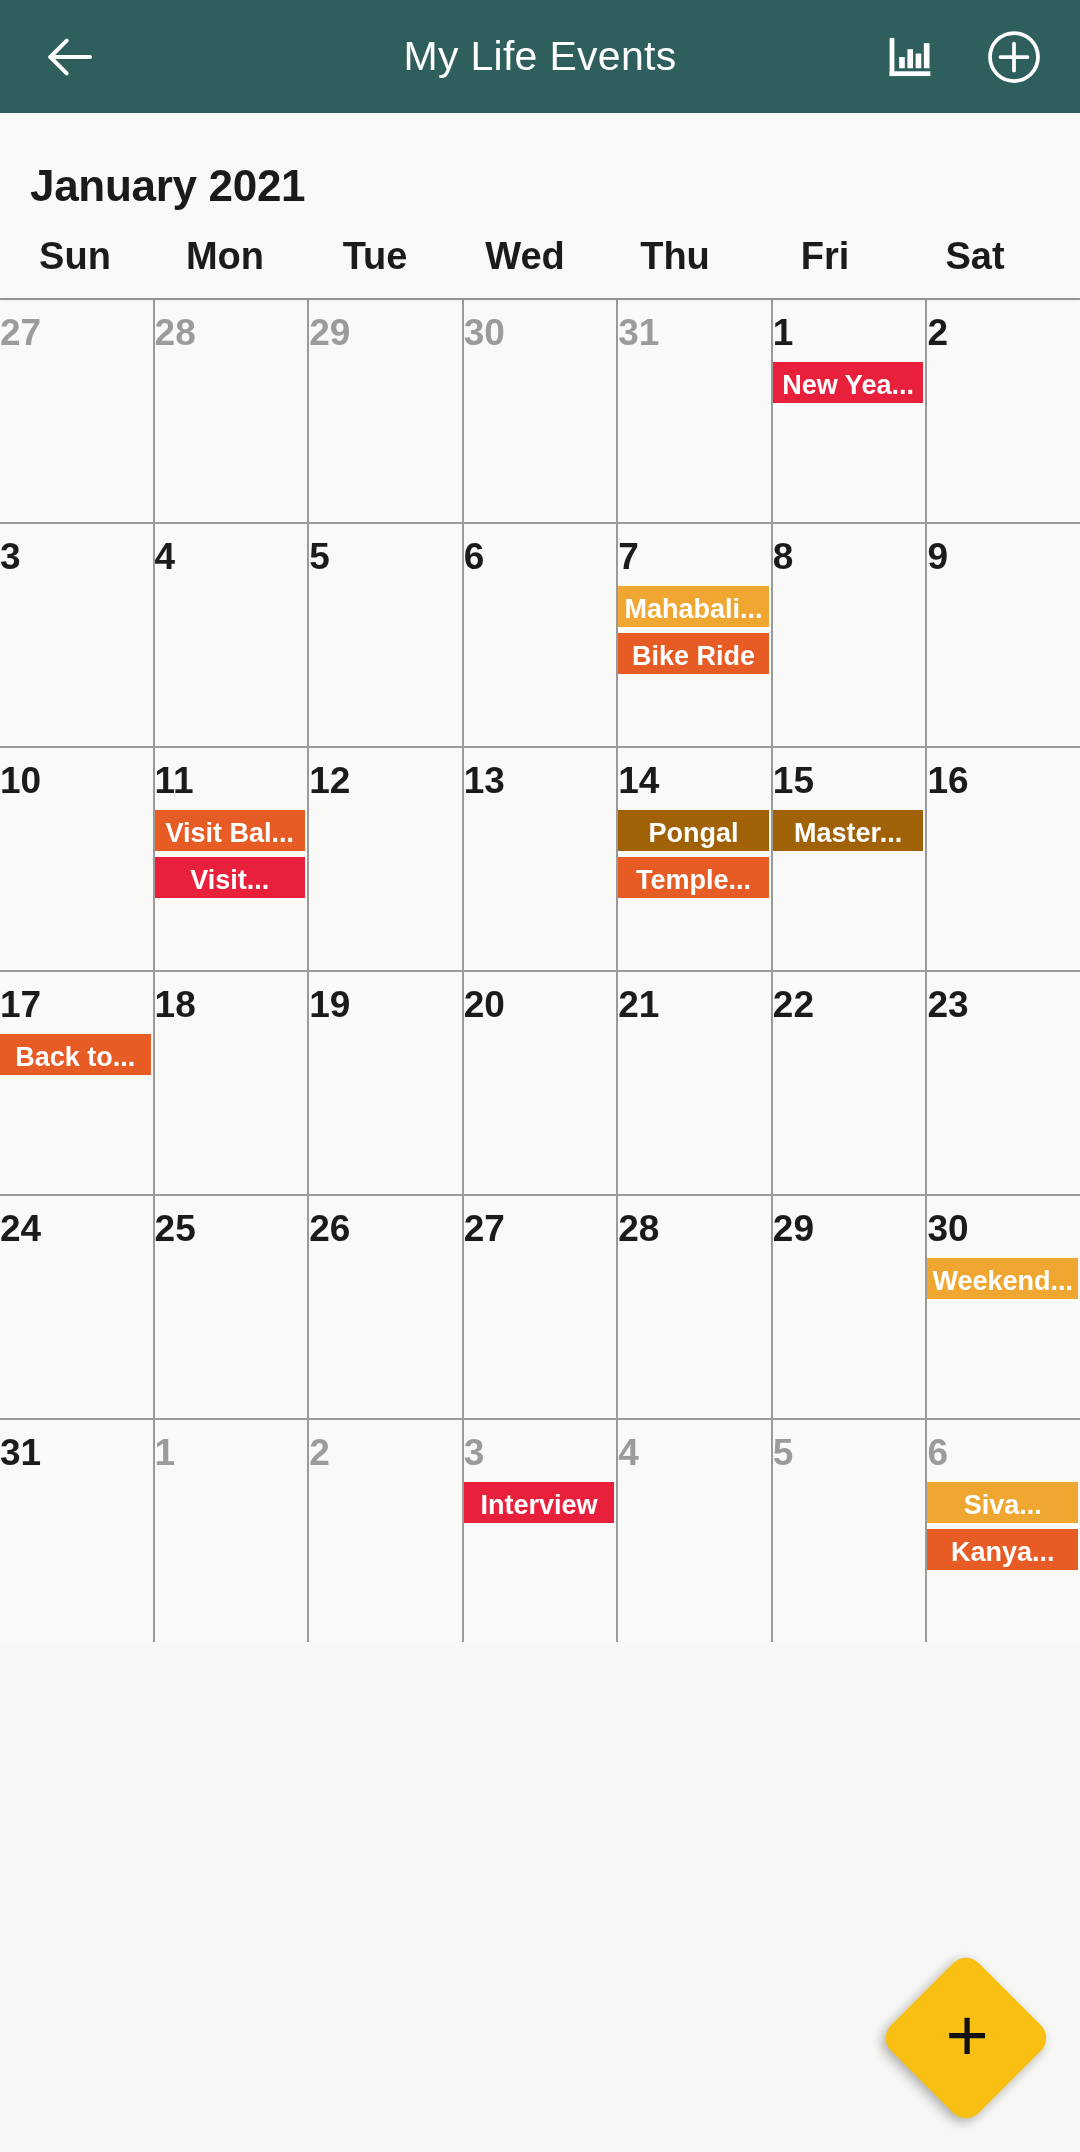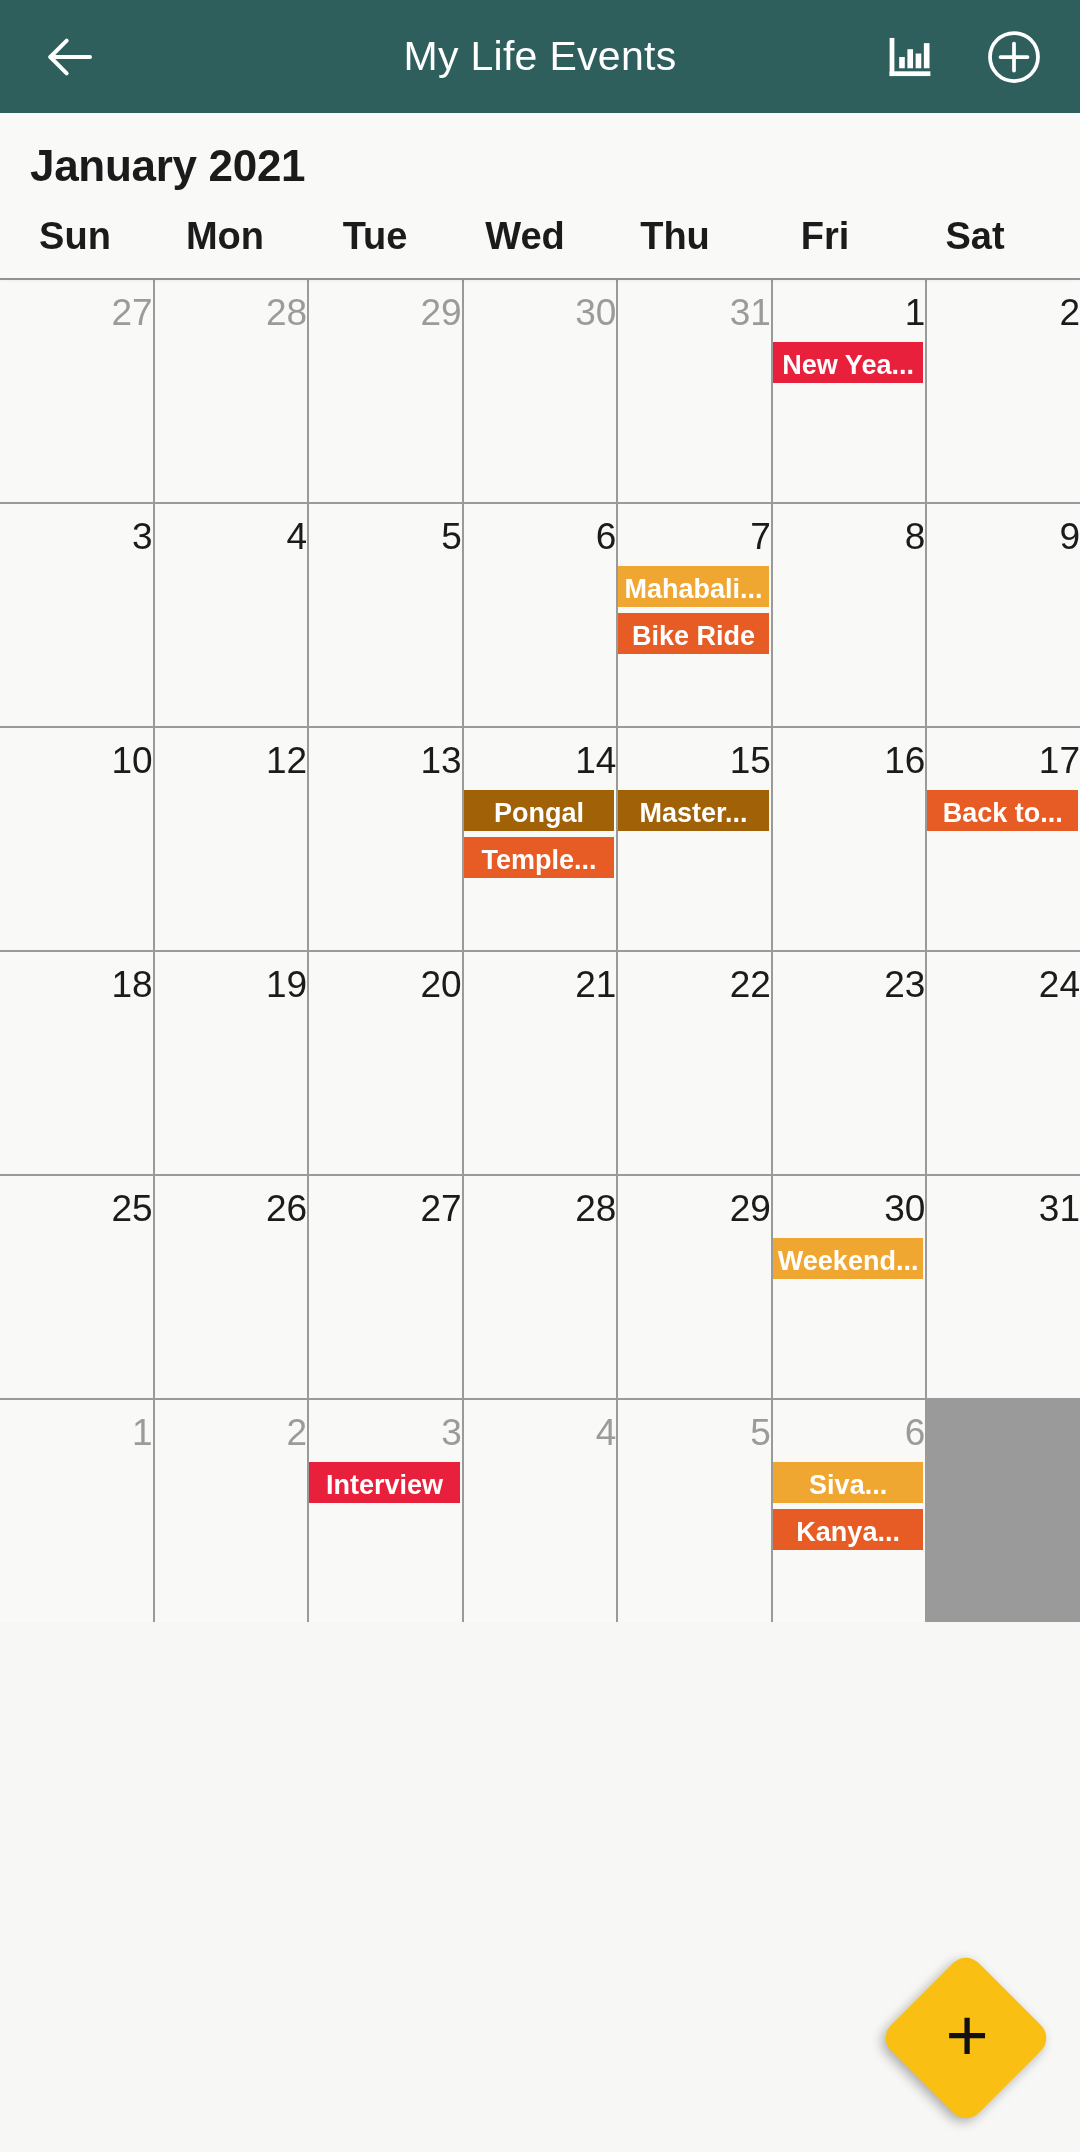--- a/index.html
+++ b/index.html
@@ -55,20 +55,21 @@
     padding: 28px 0 0 30px;
     box-shadow: 0 2px 4px rgba(0,0,0,0.07);
     position: relative;
     z-index: 3;
   }
   .month-title {
     font-size: 44px;
     font-weight: 700;
     color: #1b1b1b;
     letter-spacing: -0.3px;
+    margin-top: 20px;
   }
   .weekday-row {
     display: grid;
     grid-template-columns: repeat(7, 1fr);
     margin-top: 24px;
     padding-right: 30px;
     margin-left: -30px;
     padding-left: 0;
   }
   .weekday {
@@ -89,23 +90,23 @@
     gap: 2px;
     padding-bottom: 0;
   }
   .day-cell {
     background: #f9f9f8;
     position: relative;
     padding-top: 10px;
     overflow: hidden;
   }
   .day-num {
-    text-align: right;
+    text-align: left;
     font-size: 37px;
-    font-weight: 400;
+    font-weight: 700;
     color: #1b1b1b;
     line-height: 1.25;
     margin-bottom: 6px;
   }
   .day-cell.other .day-num {
     color: #9b9b9b;
   }
   .events {
     display: flex;
     flex-direction: column;
@@ -244,20 +245,27 @@
       <div class="day-cell">
         <div class="day-num">8</div>
       </div>
       <div class="day-cell">
         <div class="day-num">9</div>
       </div>
       <div class="day-cell">
         <div class="day-num">10</div>
       </div>
       <div class="day-cell">
+        <div class="day-num">11</div>
+        <div class="events">
+          <div class="event-chip" style="background: rgb(231, 91, 36);">Visit Bal...</div>
+          <div class="event-chip" style="background: rgb(232, 32, 60);">Visit...</div>
+        </div>
+      </div>
+      <div class="day-cell">
         <div class="day-num">12</div>
       </div>
       <div class="day-cell">
         <div class="day-num">13</div>
       </div>
       <div class="day-cell">
         <div class="day-num">14</div>
         <div class="events">
           <div class="event-chip" style="background: #a16207;">Pongal</div>
           <div class="event-chip" style="background: rgb(231, 91, 36);">Temple...</div>

